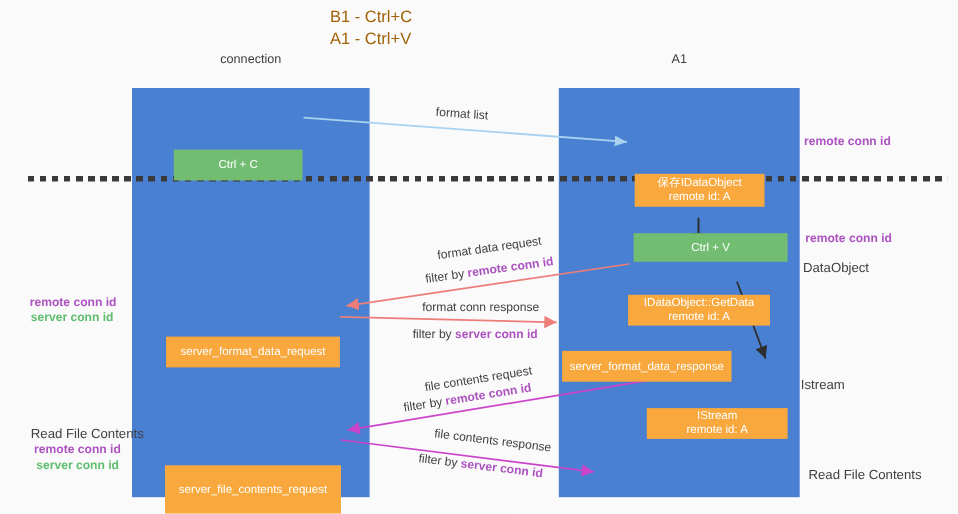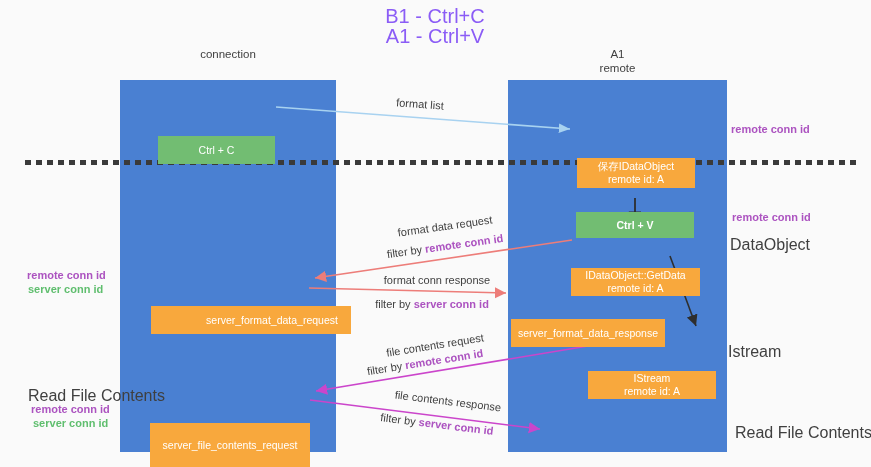--- a/index.html
+++ b/index.html
@@ -1,53 +1,52 @@
 <!DOCTYPE html>
 <html><head>
 <meta charset="utf-8">
 <style>
   html,body{margin:0;padding:0;}
   body{font-family:"Liberation Sans","DejaVu Sans",sans-serif;background:#f3f3f3;}
   .canvas{position:relative;width:871px;height:467px;background:#fafafa;overflow:hidden;}
   .abs{position:absolute;}
-  .title{left:300px;top:6px;width:270px;text-align:center;font-size:20px;color:#8b5cf6;line-height:20px;}
+  .title{left:300px;top:6px;width:270px;font-size:15px;color:#a16207;line-height:20px;}
   .lane{background:#4a80d2;}
   .lane-left{left:120px;top:80px;width:216px;height:372px;}
   .lane-right{left:508px;top:80px;width:219px;height:372px;}
   .lane-header{text-align:center;font-size:11.5px;color:#3f3f3f;line-height:14px;}
   .hdr-left{left:120px;top:47px;width:216px;}
   .hdr-right{left:508px;top:47px;width:219px;}
   .node{display:flex;flex-direction:column;align-items:center;justify-content:center;
         color:#ffffff;font-size:10.5px;line-height:13px;text-align:center;margin-top:40px;}
   .green{background:#72bd72;}
   .orange{background:#f8a83d;}
   .dashline{left:25px;top:160px;width:836px;height:5px;
         background:repeating-linear-gradient(90deg,#3a3a3a 0 6px,transparent 6px 11px);}
-  .sidelabel{font-size:16px;color:#3f3f3f;white-space:nowrap;}
+  .sidelabel{font-size:12px;color:#3f3f3f;white-space:nowrap;}
   .purple{color:#ac53c0;font-weight:bold;font-size:11px;white-space:nowrap;}
   .greentxt{color:#5fbe6e;font-weight:bold;font-size:11px;white-space:nowrap;}
   .edgelabel{font-size:11px;color:#3f3f3f;text-align:center;white-space:nowrap;}
   .svg-overlay{left:0;top:0;pointer-events:none;}
 </style>
 </head>
 <body>
 
 <div class="canvas">
 
   <div class="abs title">
     <div>B1 - Ctrl+C</div>
     <div>A1 - Ctrl+V</div>
   </div>
 
   <div class="abs lane-header hdr-left">
     <div>connection</div>
   </div>
   <div class="abs lane-header hdr-right">
     <div>A1</div>
-    <div>remote</div>
   </div>
 
   <div class="abs lane lane-left"></div>
   <div class="abs lane lane-right"></div>
 
   <div class="abs dashline"></div>
 
   <svg class="abs svg-overlay" width="871" height="467" viewBox="0 0 871 467">
     <defs>
       <marker id="m-blue" markerWidth="8" markerHeight="8" refX="7" refY="3" orient="auto">
@@ -68,32 +67,32 @@
     <line x1="670" y1="256" x2="696" y2="326" stroke="#2e2e2e" stroke-width="1.6" marker-end="url(#m-black)"></line>
     <line x1="572" y1="240" x2="315" y2="278" stroke="#ed7d79" stroke-width="1.6" marker-end="url(#m-salmon)"></line>
     <line x1="309" y1="288" x2="506" y2="293" stroke="#ed7d79" stroke-width="1.6" marker-end="url(#m-salmon)"></line>
     <line x1="588" y1="346" x2="316" y2="391" stroke="#cb45cb" stroke-width="1.6" marker-end="url(#m-magenta)"></line>
     <line x1="310" y1="400" x2="540" y2="429" stroke="#cb45cb" stroke-width="1.6" marker-end="url(#m-magenta)"></line>
   </svg>
 
   <div class="abs node green" style="left:158px;top:96px;width:117px;height:28px;">
     <span>Ctrl + C</span>
   </div>
-  <div class="abs node orange" style="left:151px;top:266px;width:158px;height:28px;padding-left:42px;">
+  <div class="abs node orange" style="left:151px;top:266px;width:158px;height:28px;">
     <span>server_format_data_request</span>
   </div>
   <div class="abs node orange" style="left:150px;top:383px;width:160px;height:44px;">
     <span>server_file_contents_request</span>
   </div>
 
   <div class="abs node orange" style="left:577px;top:118px;width:118px;height:30px;text-align:right;">
     <span>保存IDataObject</span>
     <span>remote id: A</span>
   </div>
-  <div class="abs node green" style="left:576px;top:172px;width:118px;height:26px;font-weight:bold;">
+  <div class="abs node green" style="left:576px;top:172px;width:140px;height:26px;">
     <span>Ctrl + V</span>
   </div>
   <div class="abs node orange" style="left:571px;top:228px;width:129px;height:28px;">
     <span>IDataObject::GetData</span>
     <span>remote id: A</span>
   </div>
   <div class="abs node orange" style="left:588px;top:331px;width:128px;height:28px;">
     <span>IStream</span>
     <span>remote id: A</span>
   </div>

